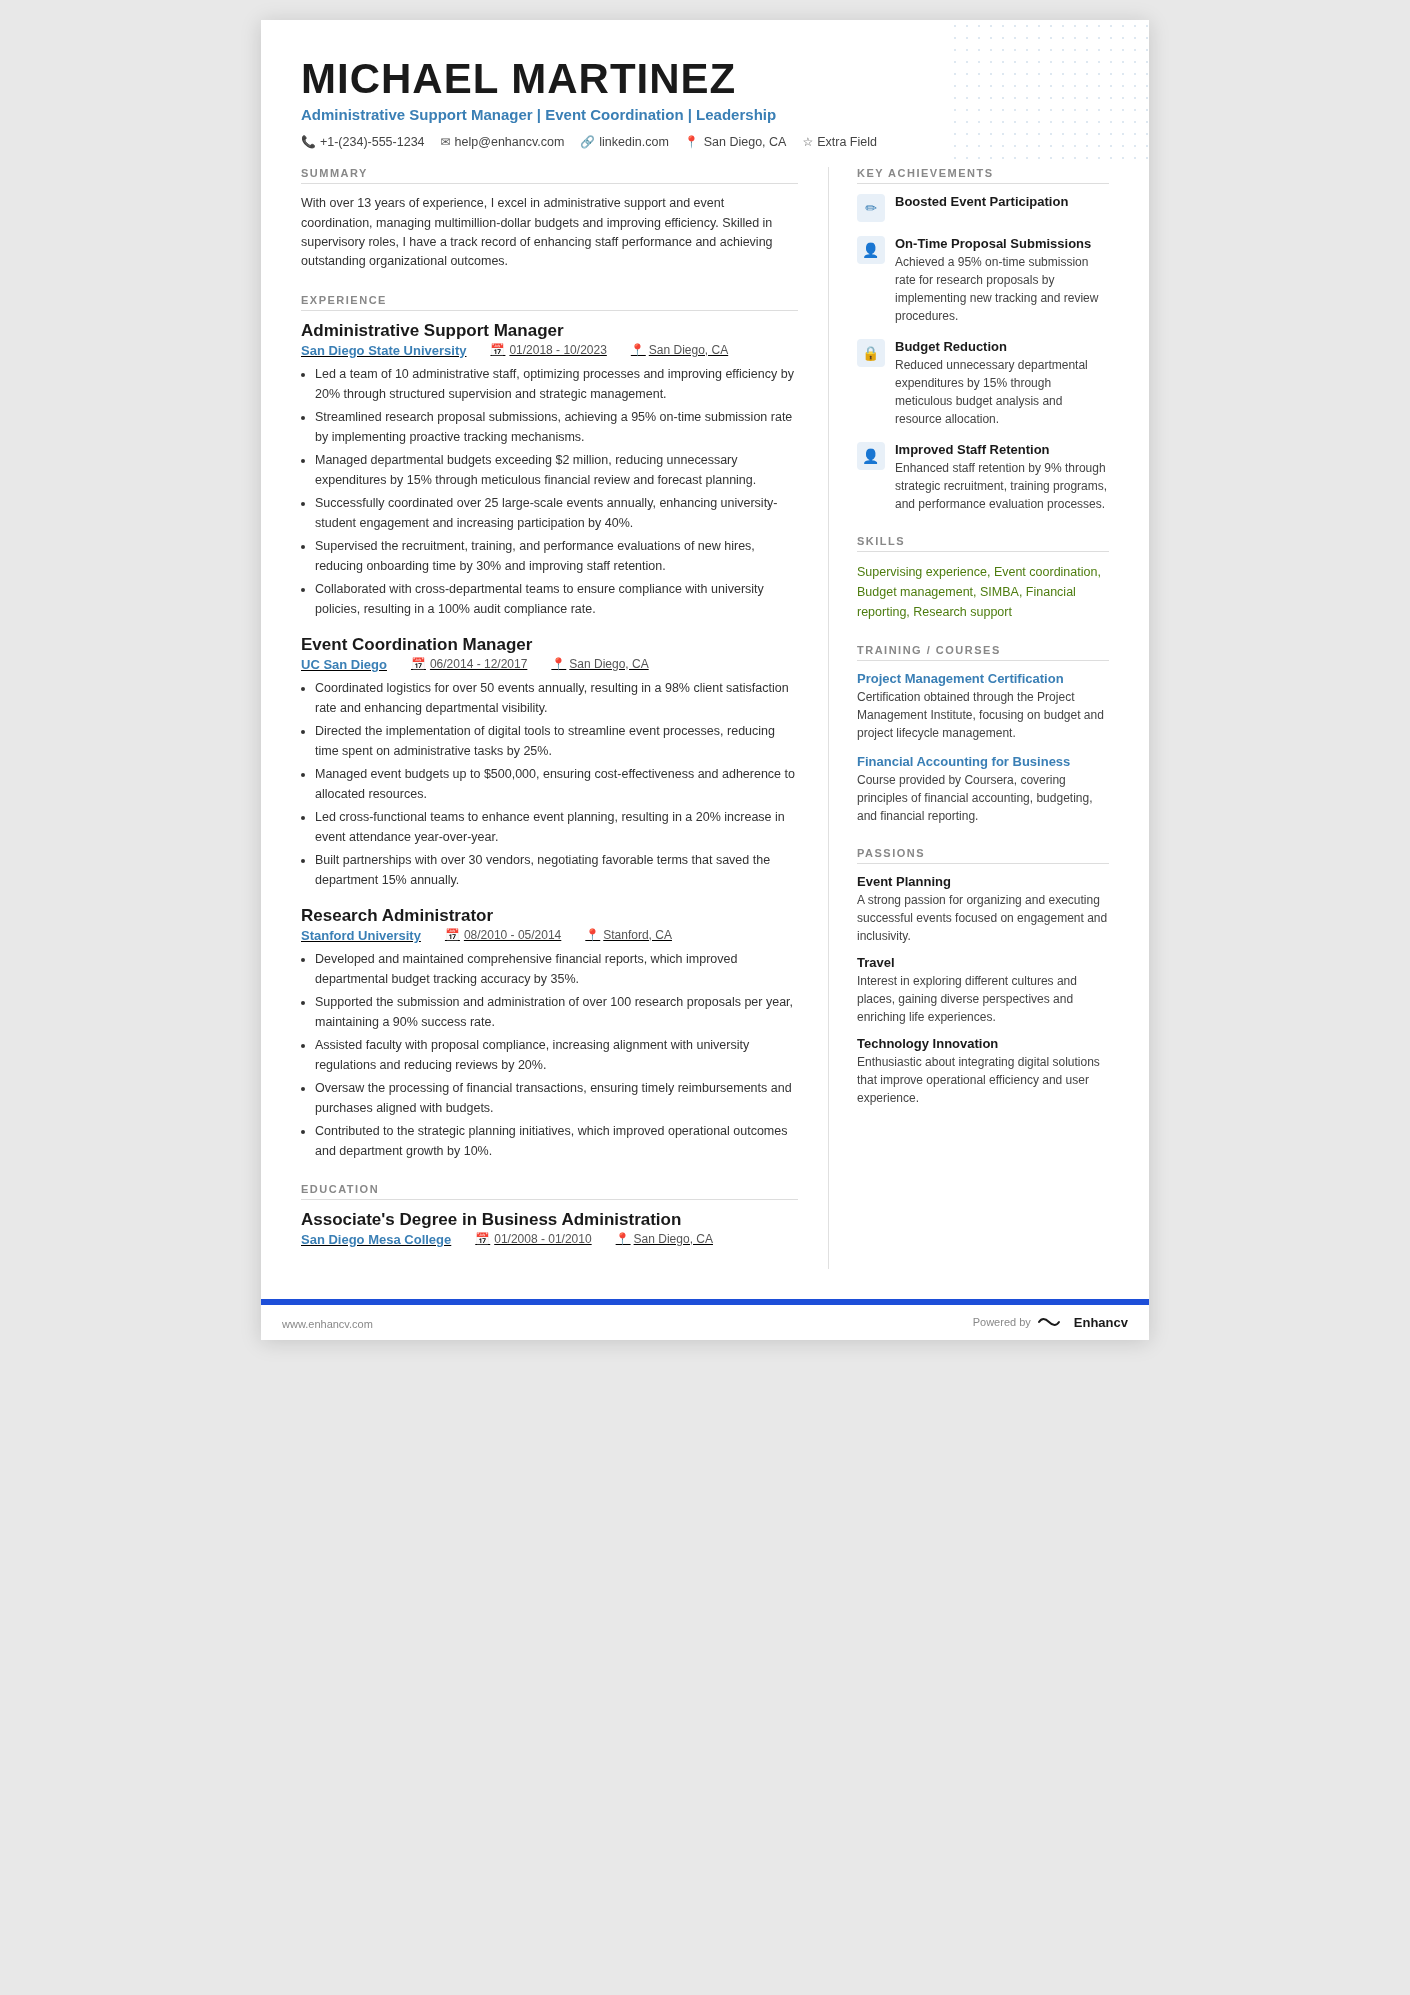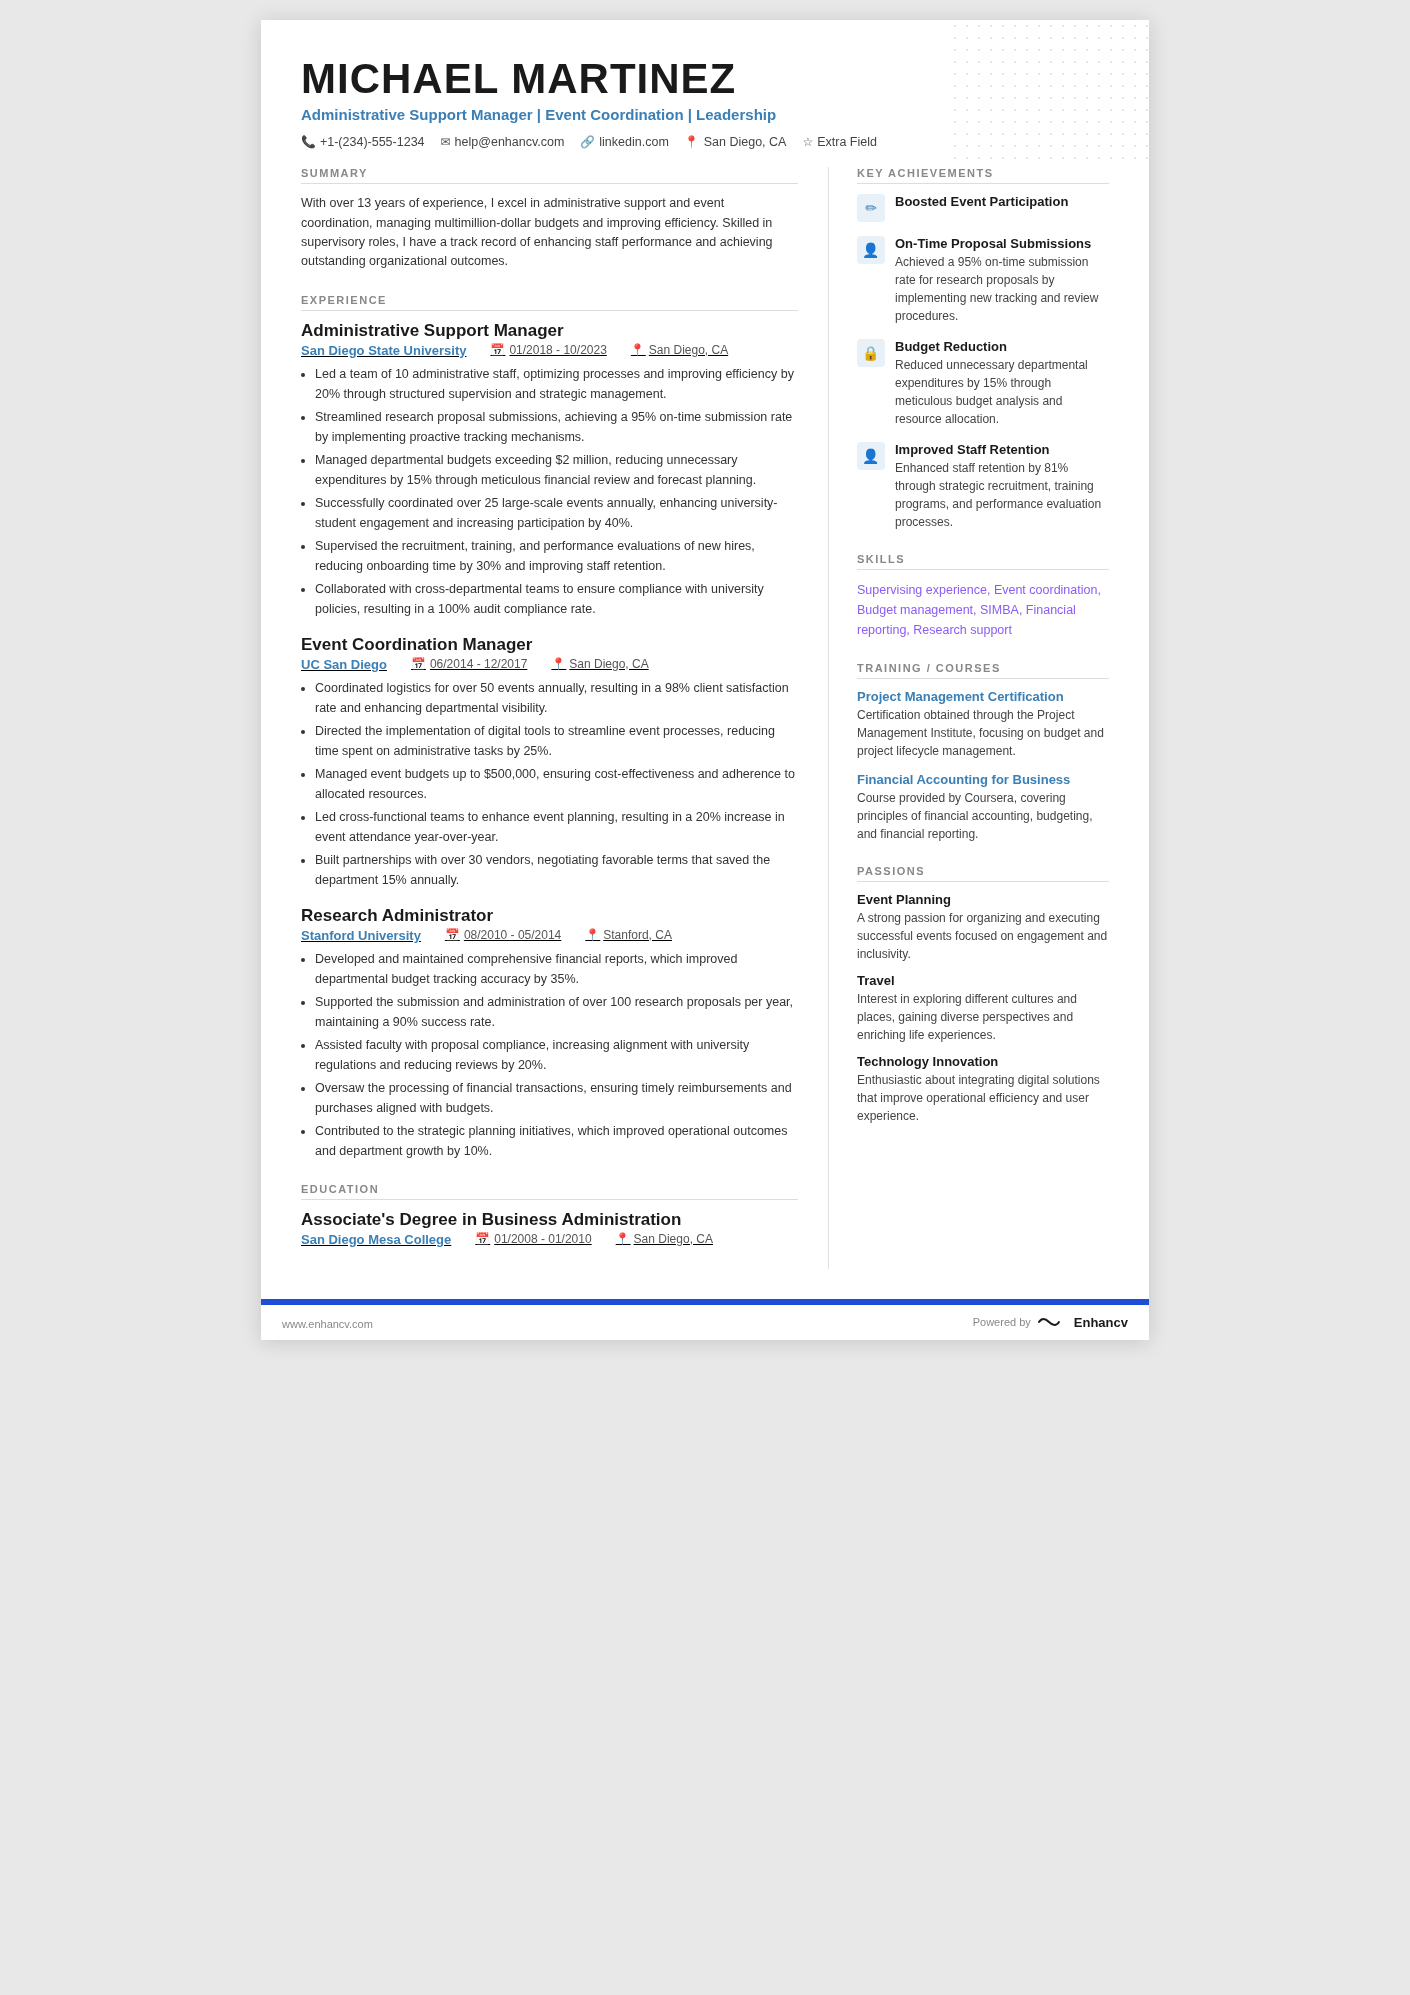--- a/index.html
+++ b/index.html
@@ -174,21 +174,21 @@
       color: #1a1a1a;
       margin-bottom: 2px;
     }
     .achievement-desc {
       font-size: 12px;
       color: #444;
       line-height: 1.5;
     }
     .skills-text {
       font-size: 12.5px;
-      color: #8b5cf6;
+      color: #4d7c0f;
       line-height: 1.6;
     }
     .training-item {
       margin-bottom: 12px;
     }
     .training-title {
       font-size: 13px;
       font-weight: 700;
       color: #3a7fb5;
       margin-bottom: 2px;
@@ -405,21 +405,21 @@
           <div class="achievement-body">
             <div class="achievement-title">Budget Reduction</div>
             <div class="achievement-desc">Reduced unnecessary departmental expenditures by 15% through meticulous budget analysis and resource allocation.</div>
           </div>
         </div>
 
         <div class="achievement-item">
           <div class="achievement-icon">👤</div>
           <div class="achievement-body">
             <div class="achievement-title">Improved Staff Retention</div>
-            <div class="achievement-desc">Enhanced staff retention by 81% through strategic recruitment, training programs, and performance evaluation processes.</div>
+            <div class="achievement-desc">Enhanced staff retention by 9% through strategic recruitment, training programs, and performance evaluation processes.</div>
           </div>
         </div>
       </div>
 
       <div class="section">
         <div class="section-label">SKILLS</div>
         <div class="skills-text">Supervising experience, Event coordination, Budget management, SIMBA, Financial reporting, Research support</div>
       </div>
 
       <div class="section">

